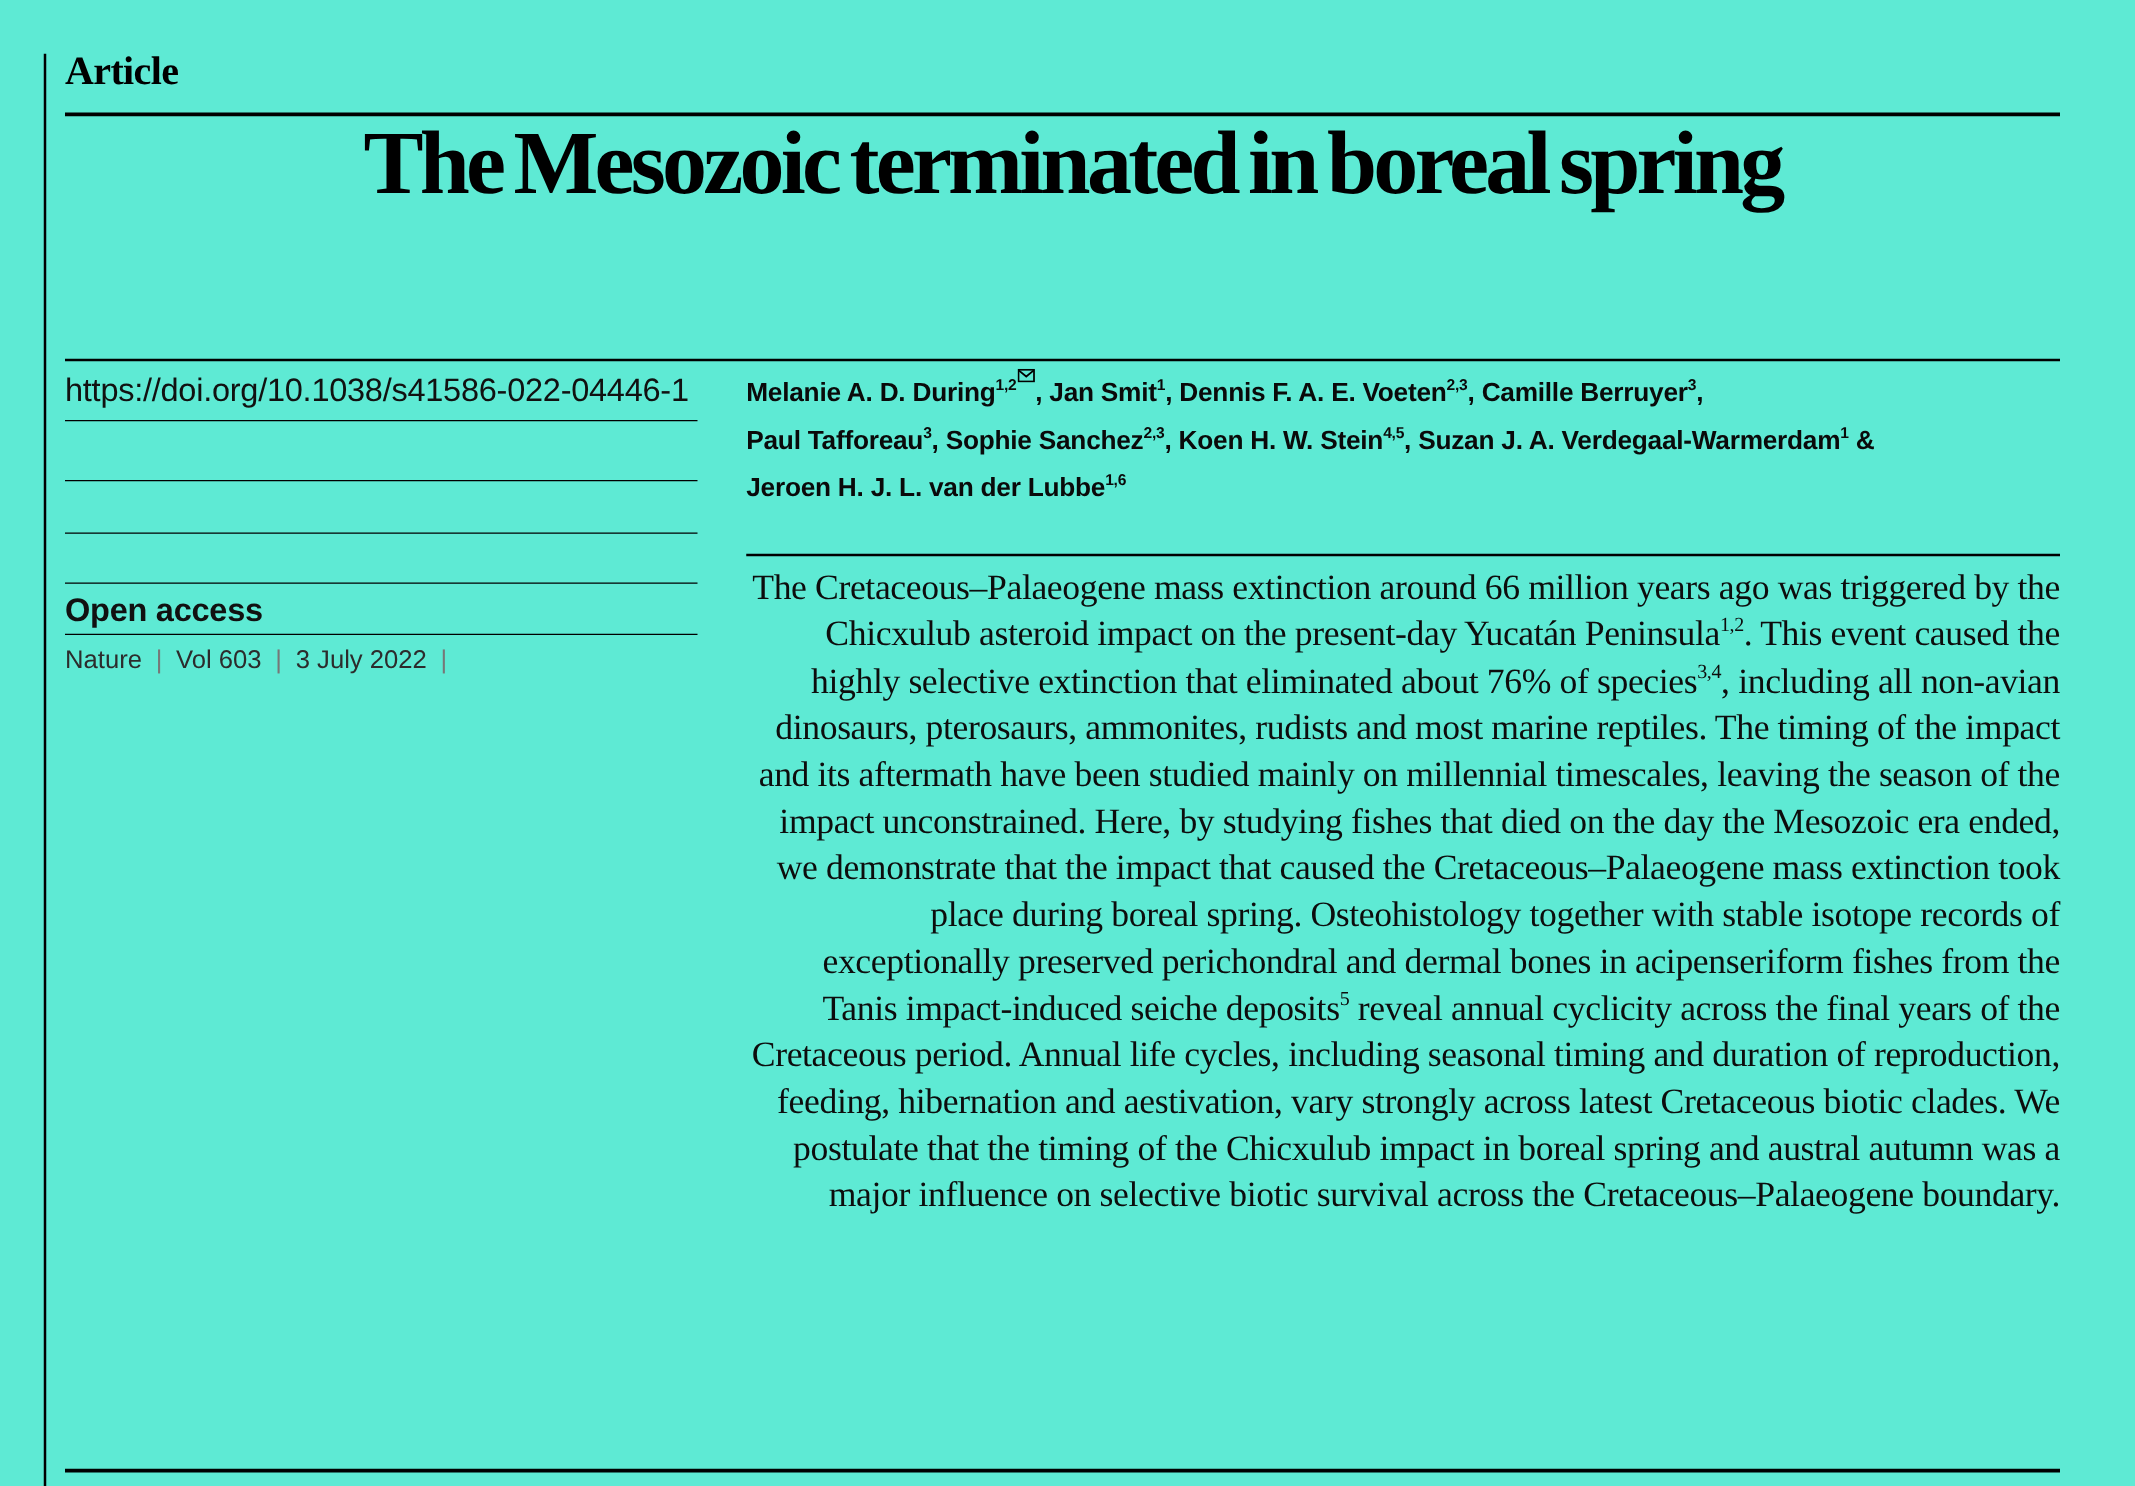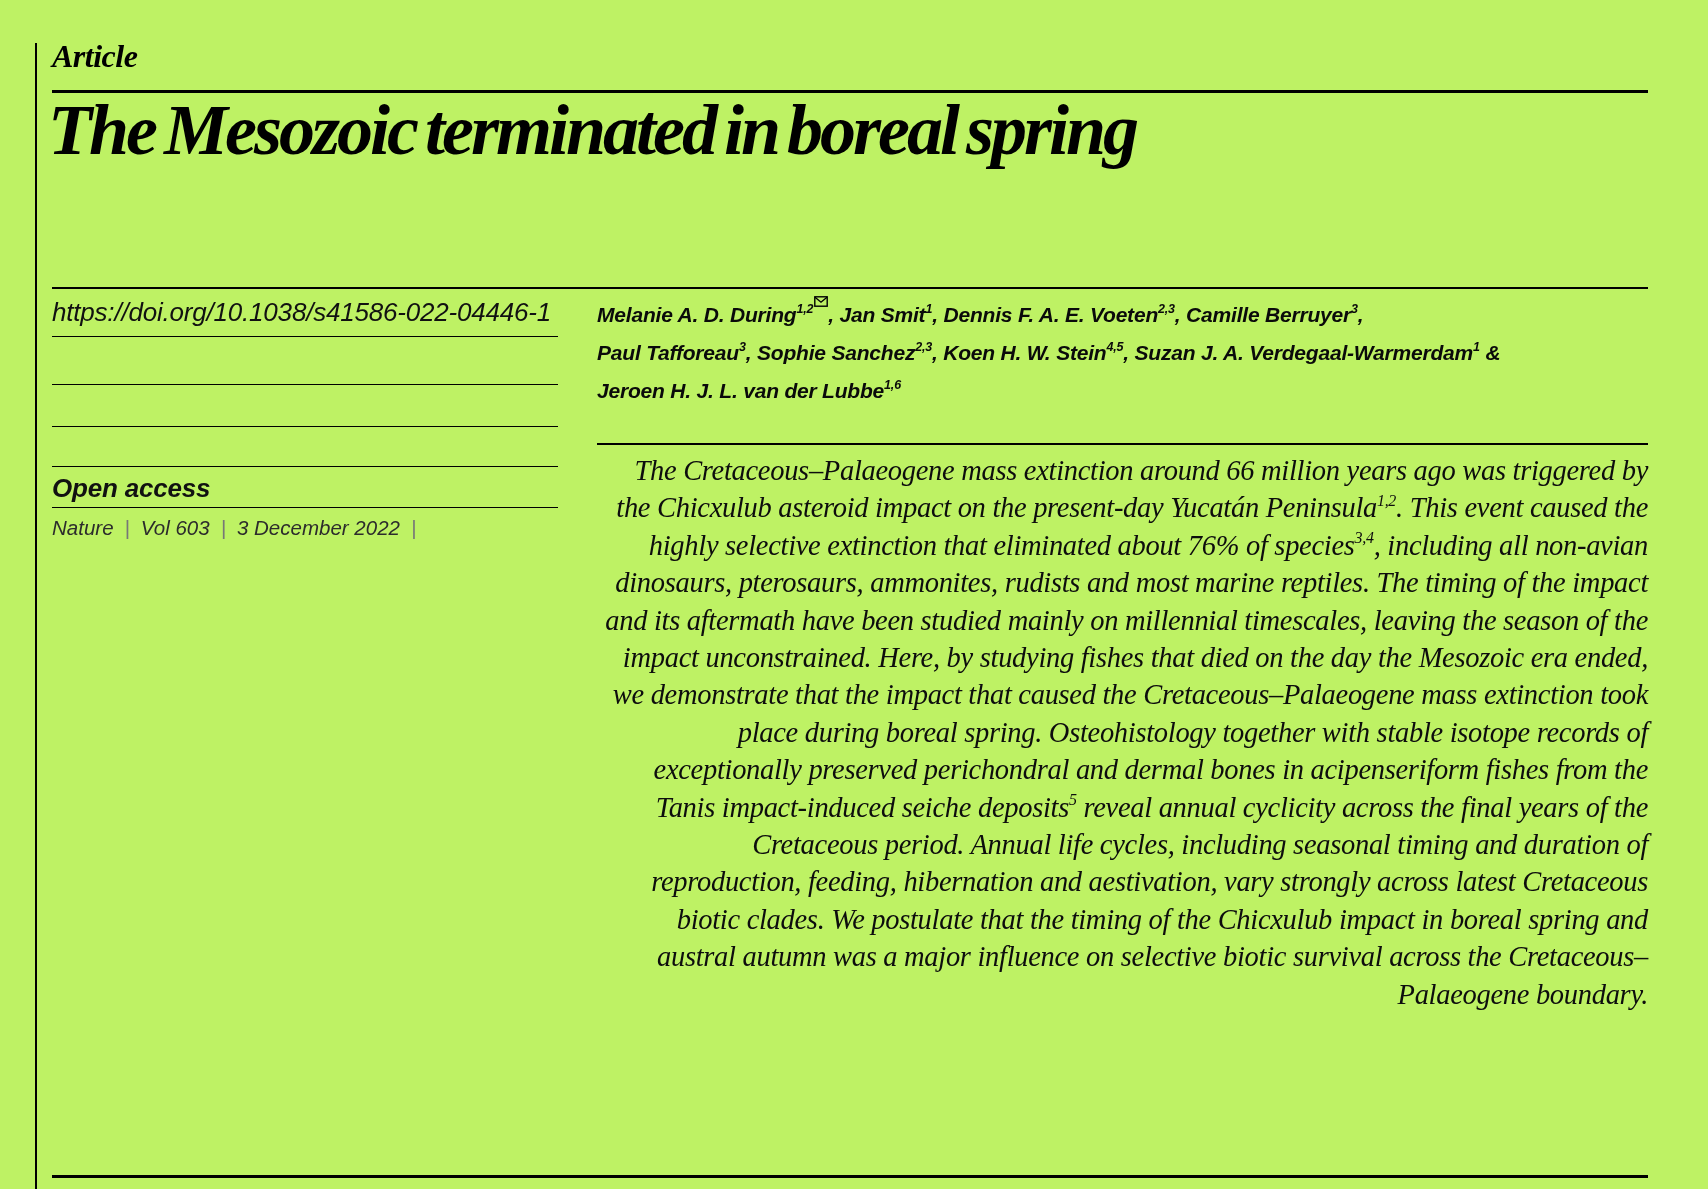--- a/index.html
+++ b/index.html
@@ -1,32 +1,32 @@
 <!DOCTYPE html>
 <html><head>
 <meta charset="utf-8">
 <style>
   html,body{margin:0;padding:0;background:#ffffff;}
   .page{
-    position:relative;width:1708px;height:1189px;background:#bef264;
-    font-family:"Liberation Sans",sans-serif;color:#0a0a0a;overflow:hidden;font-style:italic;
+    position:relative;width:1708px;height:1189px;background:#5eead4;
+    font-family:"Liberation Sans",sans-serif;color:#0a0a0a;overflow:hidden;
   }
   .hline{position:absolute;background:#000;}
   .vrule{position:absolute;left:35px;top:43px;width:2px;height:1146px;background:#000;}
 
   .kicker{
     position:absolute;left:52px;top:38px;
     font-family:"Liberation Serif",serif;font-weight:700;font-size:32px;line-height:36px;
     letter-spacing:-0.5px;color:#000;
   }
   .kicker-rule{position:absolute;left:52px;top:90px;width:1596px;height:2.5px;background:#000;}
   .title{
     position:absolute;left:48px;top:88px;margin:0;width:1620px;
     font-family:"Liberation Serif",serif;font-weight:700;font-size:72px;line-height:84px;
-    letter-spacing:-3px;word-spacing:-6px;color:#000;
+    letter-spacing:-3px;word-spacing:-6px;color:#000;text-align:center;
   }
 
   .top-rule{position:absolute;left:52px;top:287px;width:1596px;height:1.6px;background:#000;}
 
   .meta-text{
     position:absolute;left:52px;width:506px;
     font-size:26px;line-height:26px;font-weight:500;color:#111;letter-spacing:-0.2px;
   }
   .meta-serif{font-family:"Liberation Serif",serif;font-weight:400;letter-spacing:0;}
   .journal{
@@ -82,21 +82,21 @@
 
   <div class="hline" style="left:52px;top:384px;width:506px;height:1.4px"></div>
 
   <div class="hline" style="left:52px;top:426px;width:506px;height:1.4px"></div>
 
   <div class="hline" style="left:52px;top:466px;width:506px;height:1.4px"></div>
 
   <div class="meta-text" style="top:475px;font-weight:600">Open access</div>
   <div class="hline" style="left:52px;top:507px;width:506px;height:1.4px"></div>
 
-  <div class="journal"><span>Nature</span><span class="sep">|</span><span>Vol 603</span><span class="sep">|</span><span>3 December 2022</span><span class="sep">|</span></div>
+  <div class="journal"><span>Nature</span><span class="sep">|</span><span>Vol 603</span><span class="sep">|</span><span>3 July 2022</span><span class="sep">|</span></div>
 
 
   <div class="authors">
     <div><span>Melanie A. D. During</span><sup>1,2</sup><sup class="env"><svg width="14" height="11" viewBox="0 0 14 11">
             <rect x="0.8" y="0.8" width="12.4" height="9.4" fill="none" stroke="#000" stroke-width="1.4"></rect>
             <path d="M1,1.3 L7,6.2 L13,1.3" fill="none" stroke="#000" stroke-width="1.4"></path>
           </svg></sup><span>, Jan Smit</span><sup>1</sup><span>, Dennis F. A. E. Voeten</span><sup>2,3</sup><span>, Camille Berruyer</span><sup>3</sup><span>,</span></div>
     <div><span>Paul Tafforeau</span><sup>3</sup><span>, Sophie Sanchez</span><sup>2,3</sup><span>, Koen H. W. Stein</span><sup>4,5</sup><span>, Suzan J. A. Verdegaal-Warmerdam</span><sup>1</sup><span> &amp;</span></div>
     <div><span>Jeroen H. J. L. van der Lubbe</span><sup>1,6</sup></div>
   </div>

